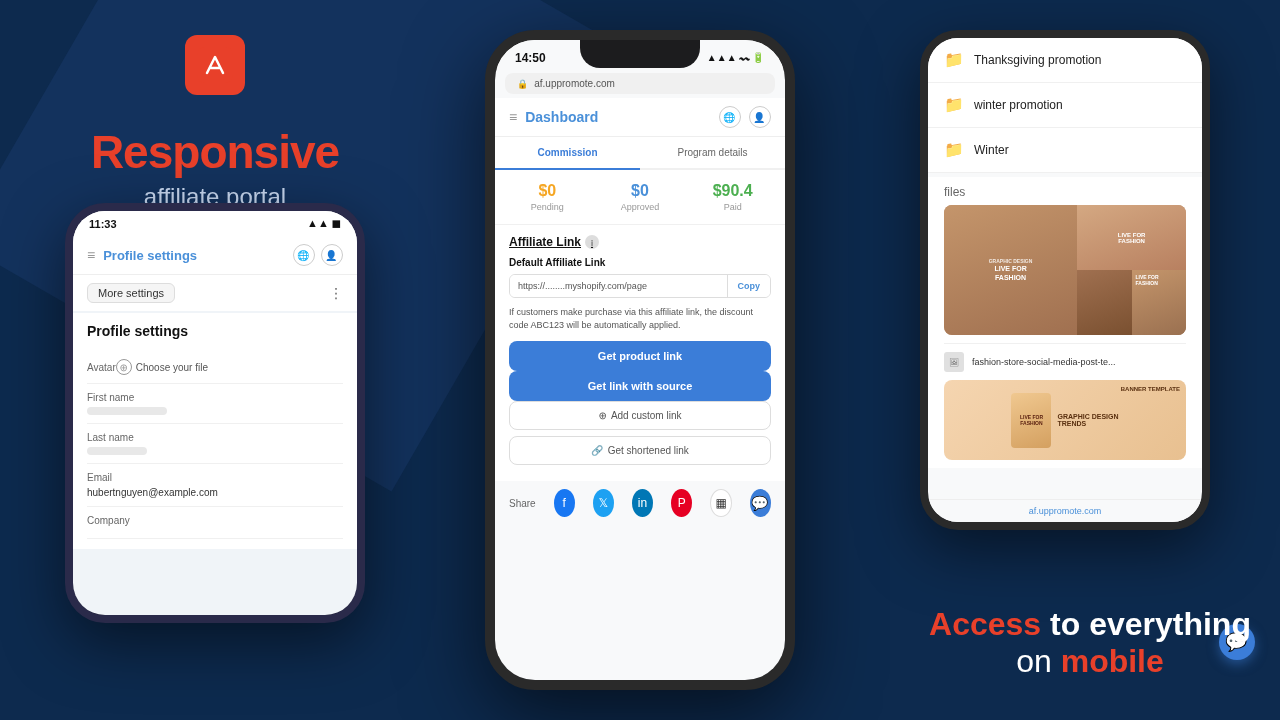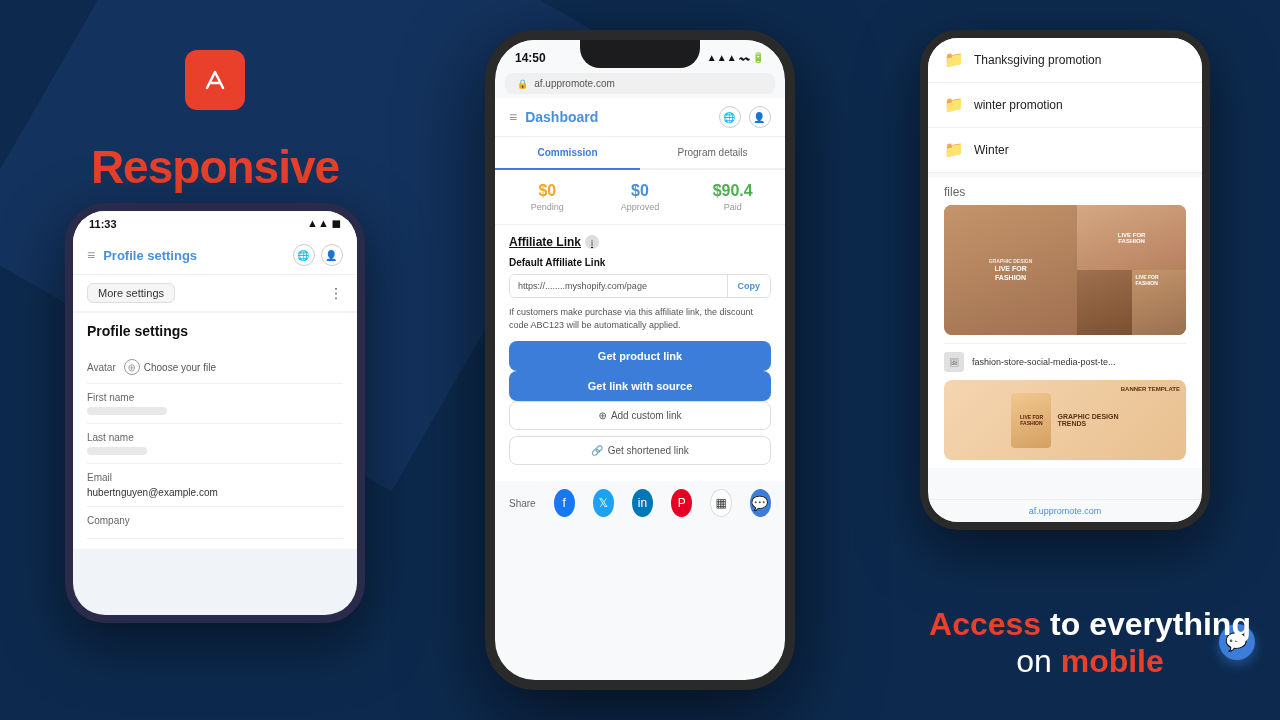--- a/index.html
+++ b/index.html
@@ -35,21 +35,21 @@
     
     .left-section {
       position: absolute;
       left: 0; top: 0;
       width: 430px;
       height: 613px;
       display: flex;
       flex-direction: column;
       align-items: center;
       justify-content: flex-start;
-      padding-top: 50px;
+      padding-top: 35px;
     }
 
     .logo-box {
       width: 60px;
       height: 60px;
       background: #e8402a;
       border-radius: 12px;
       display: flex;
       align-items: center;
       justify-content: center;
@@ -152,21 +152,20 @@
       height: 8px;
       background: #e8e8e8;
       border-radius: 4px;
       width: 80px;
     }
     .field-value-text { font-size: 10px; color: #333; }
 
     .avatar-row {
       display: flex;
       align-items: center;
-      gap: 8px;
       padding: 8px 0;
       border-bottom: 1px solid #f0f0f0;
     }
     .avatar-label { font-size: 10px; color: #666; }
     .avatar-choose {
       display: flex;
       align-items: center;
       gap: 4px;
       font-size: 10px;
       color: #555;

